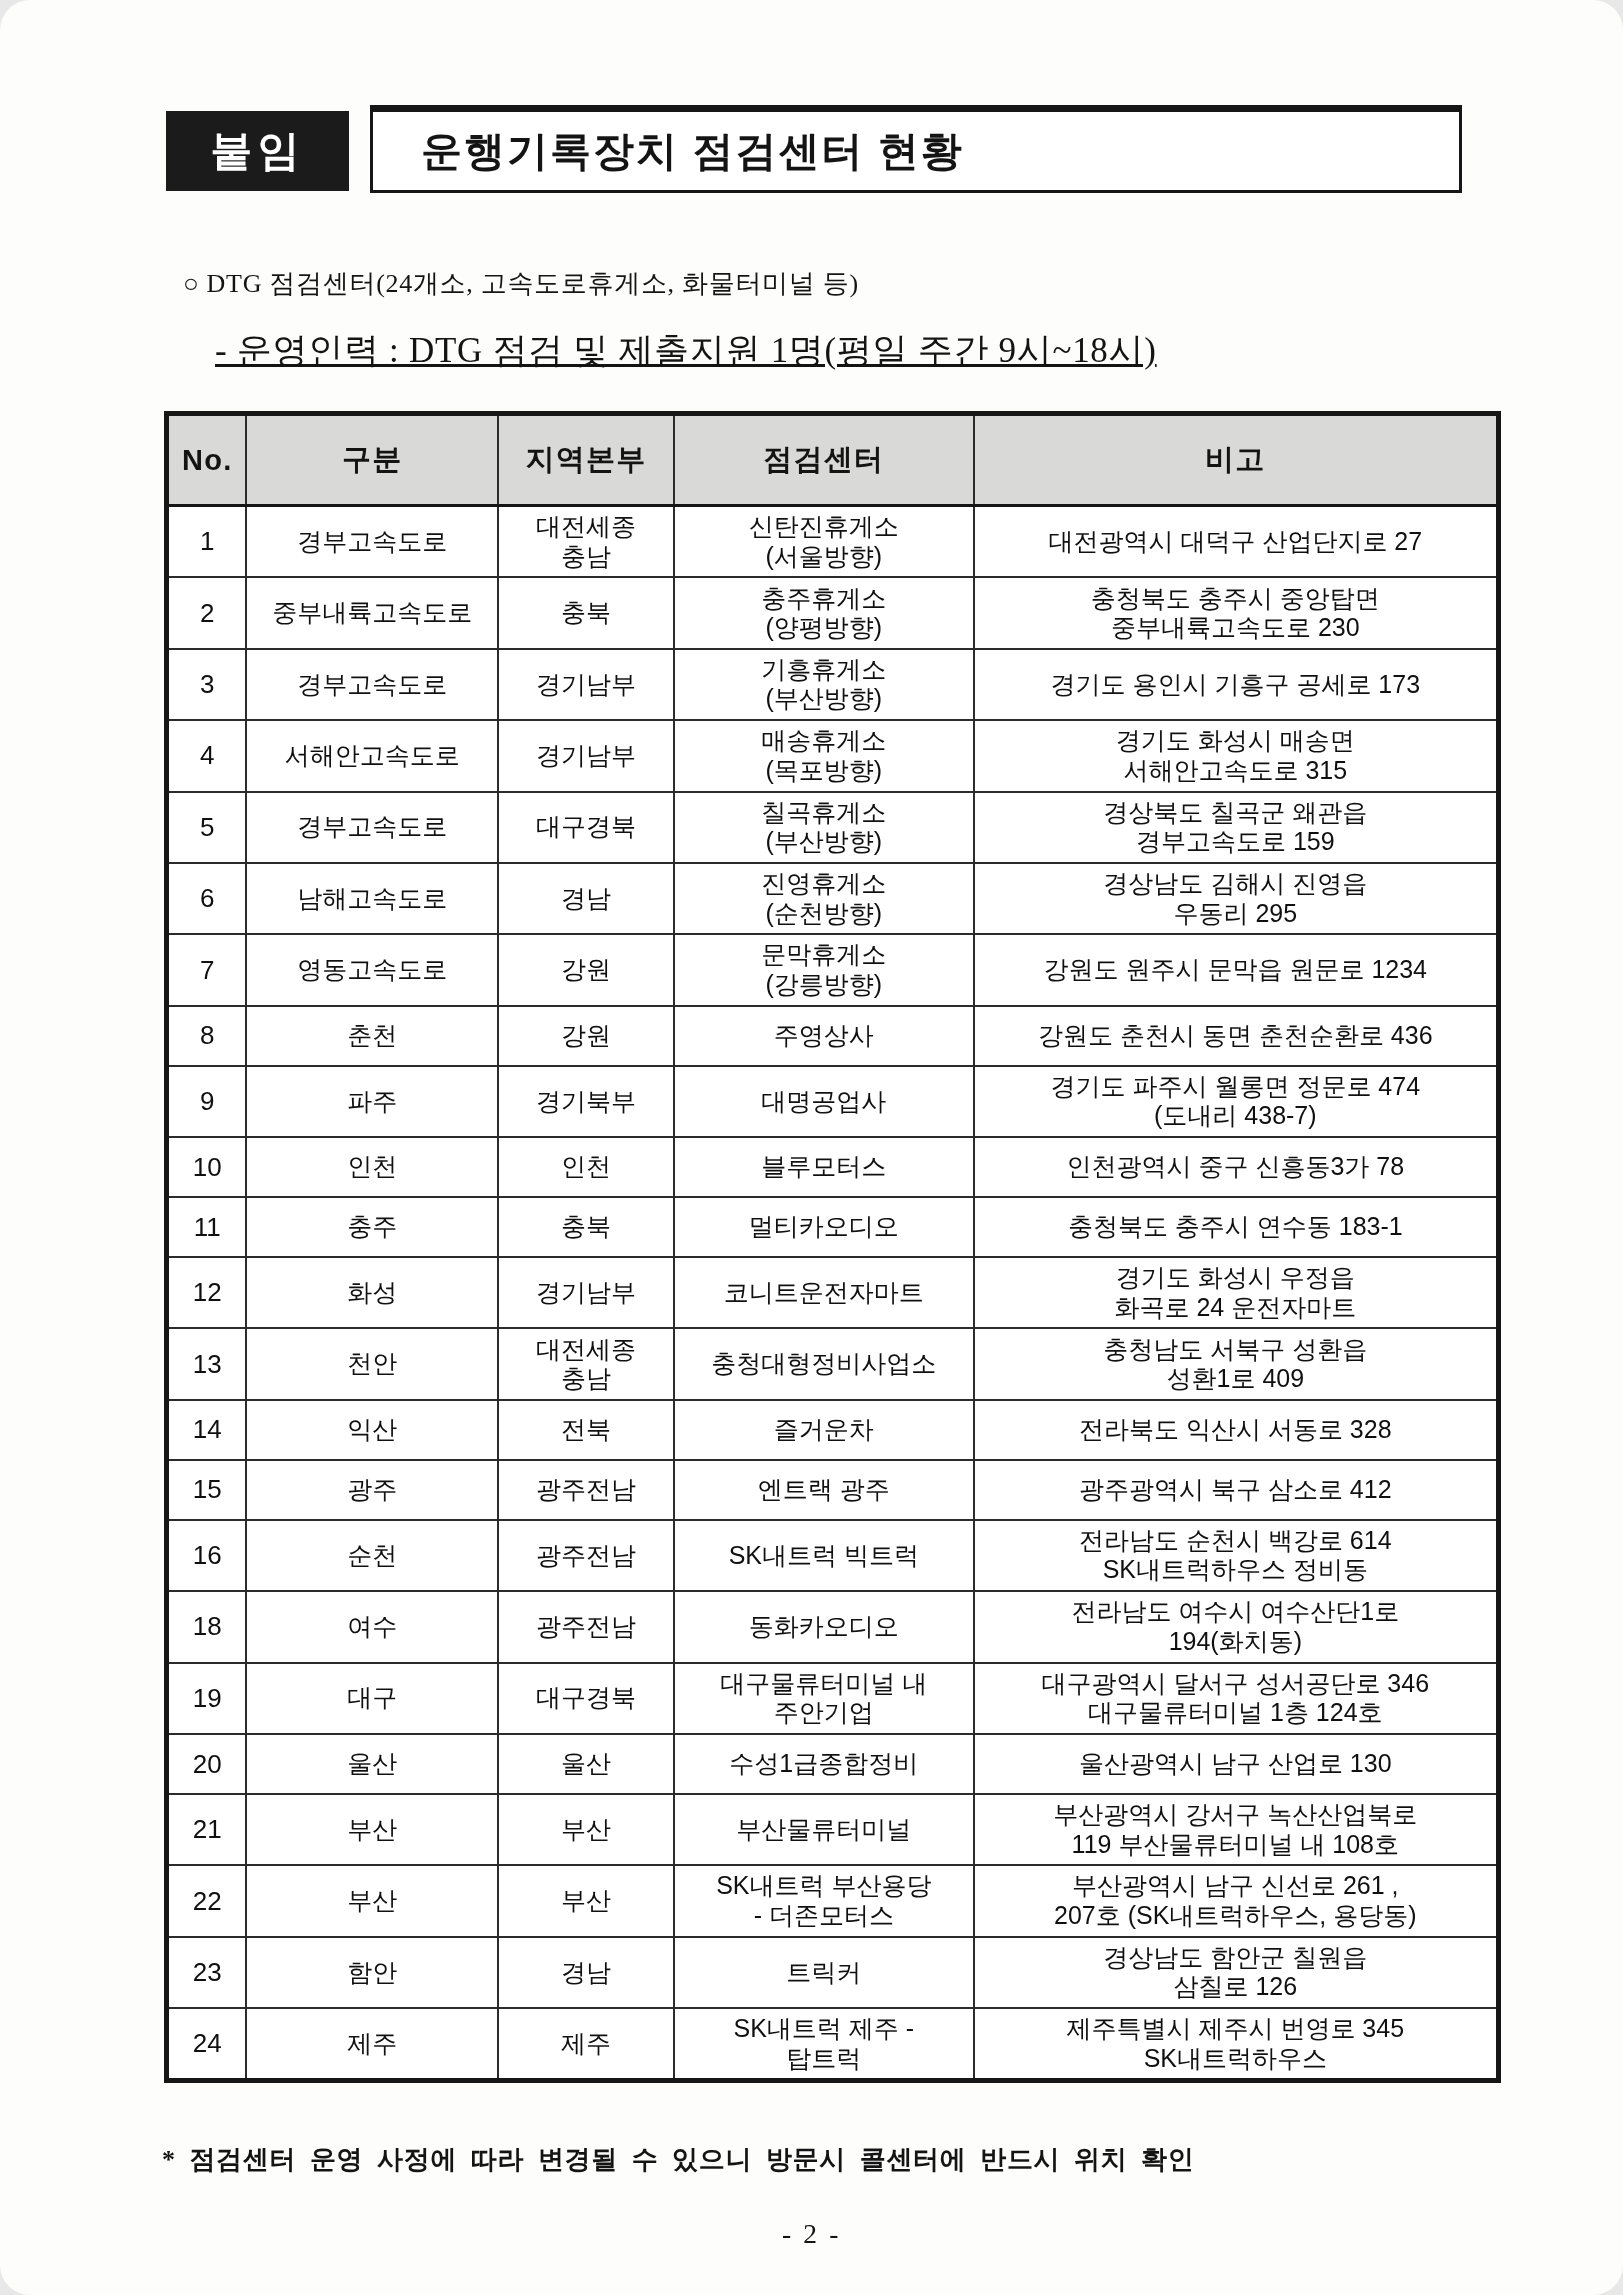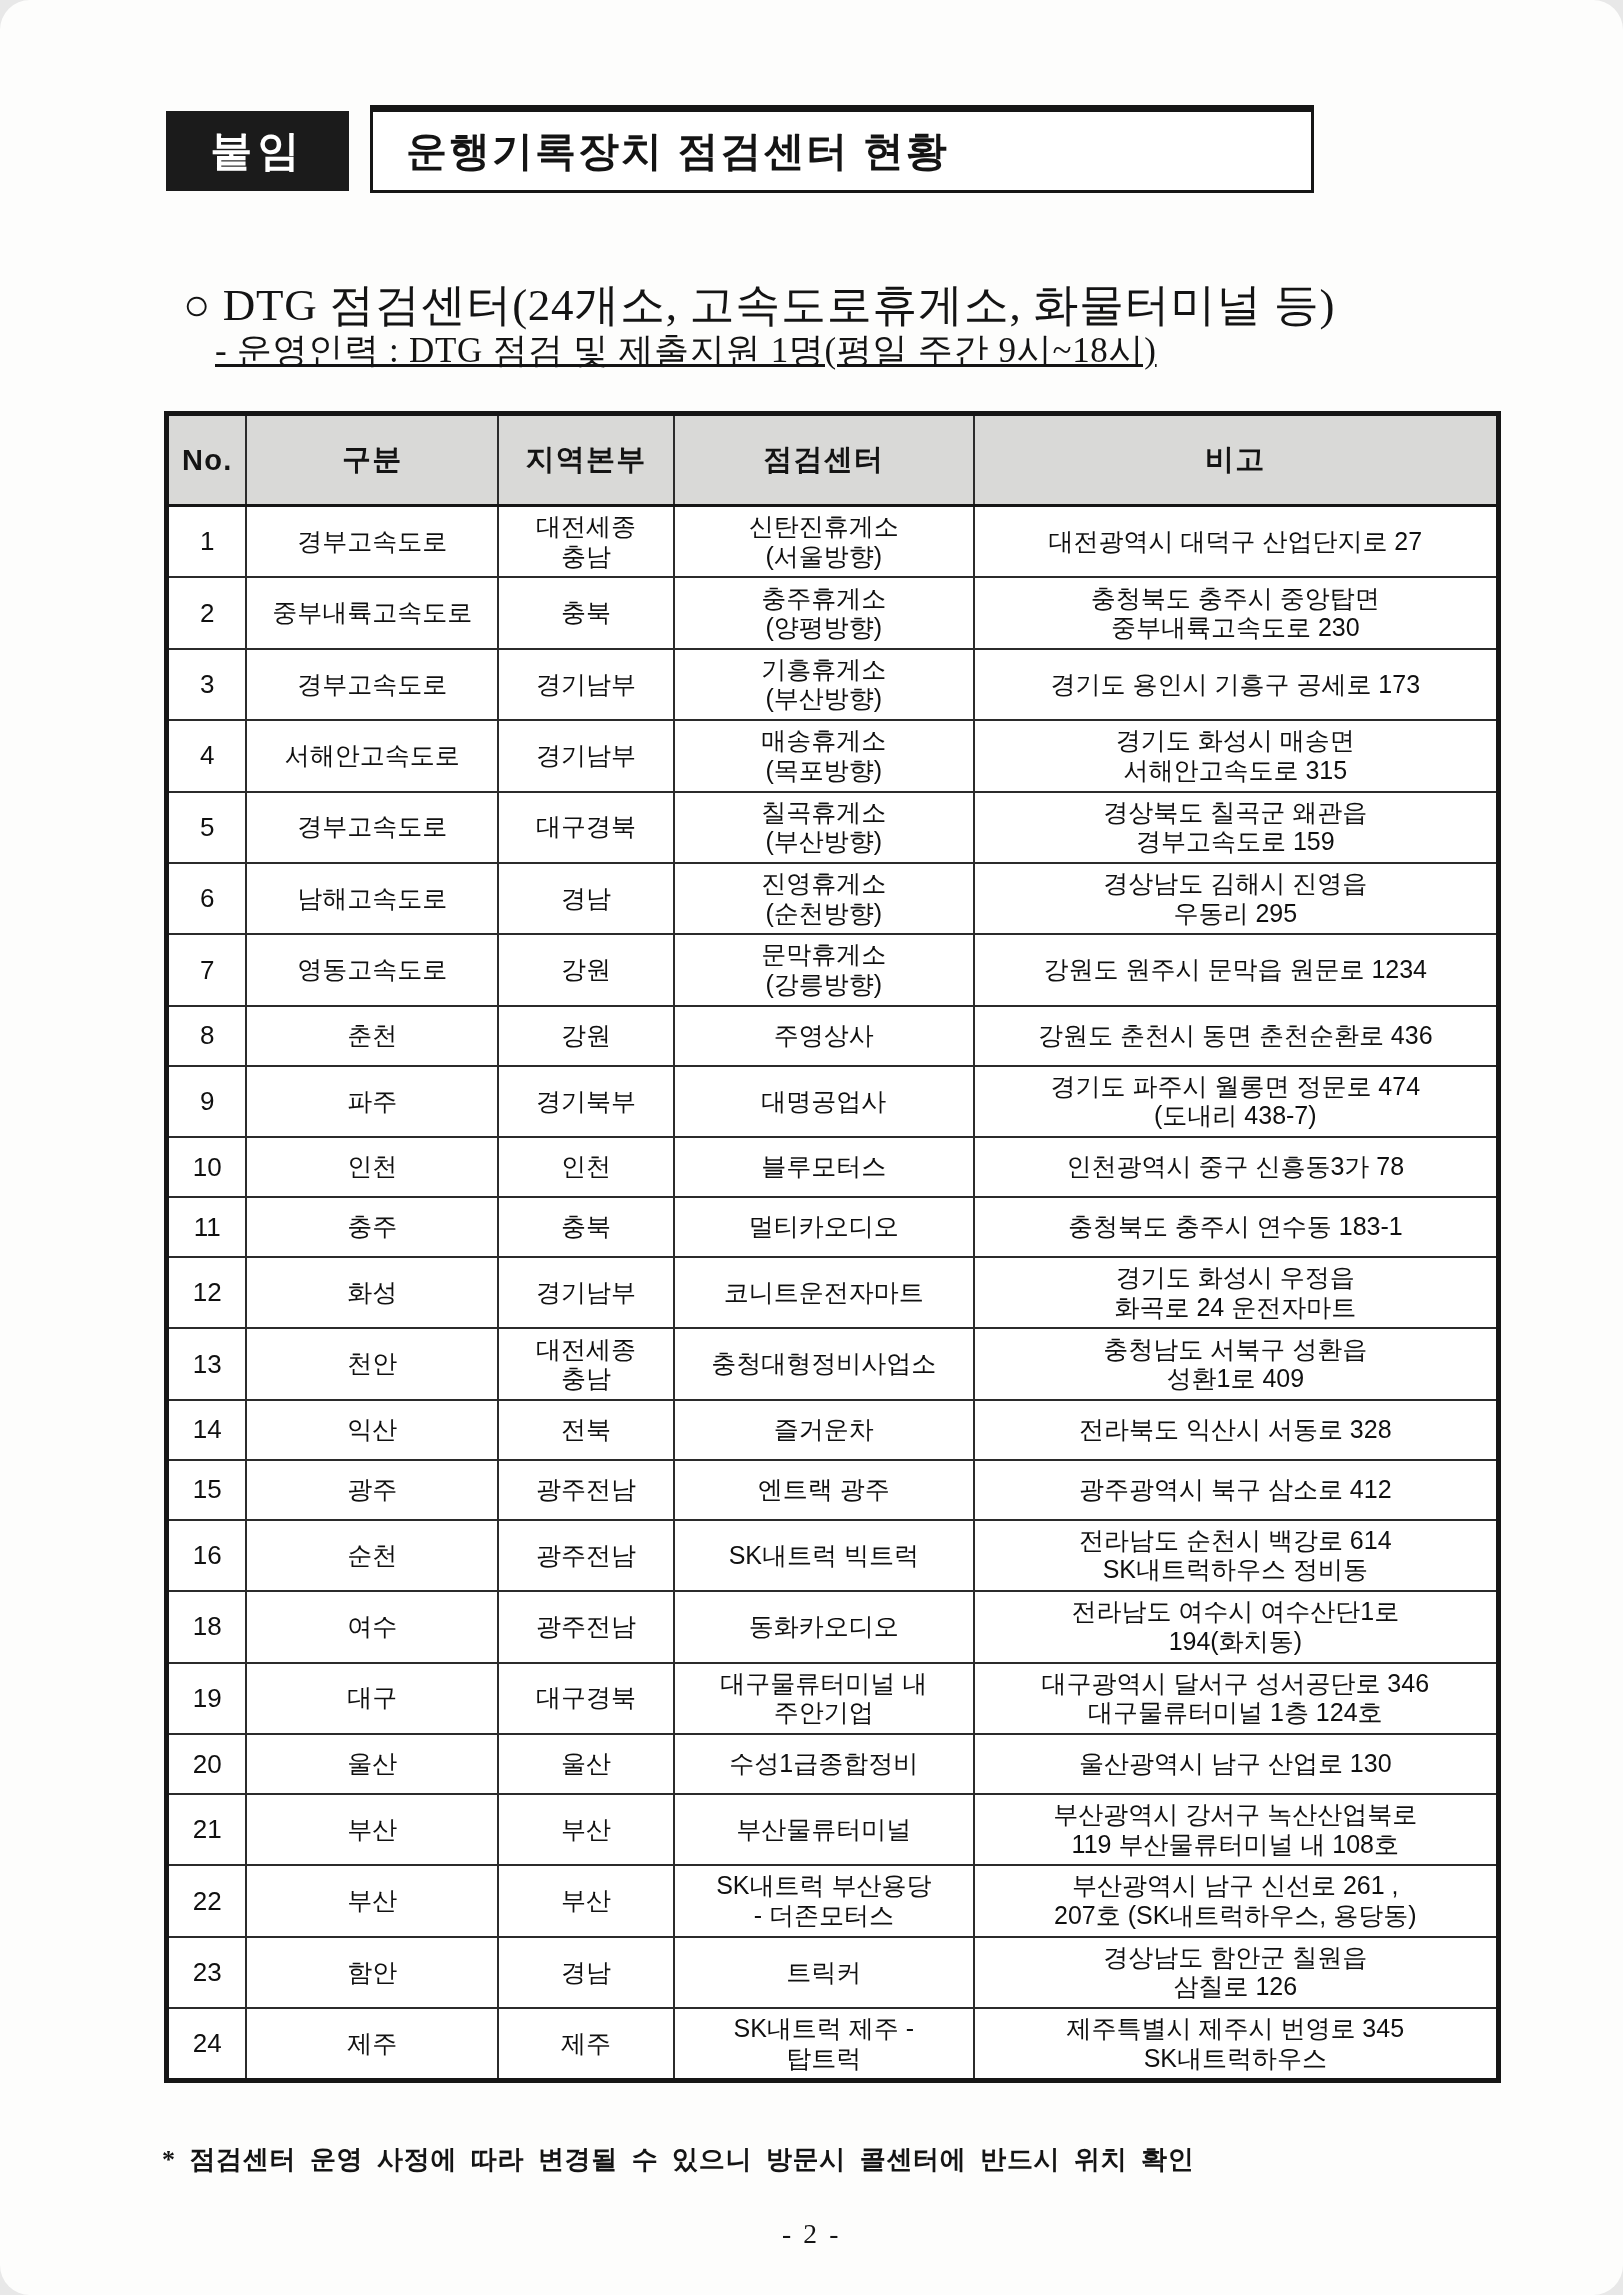--- a/index.html
+++ b/index.html
@@ -17,37 +17,37 @@
   
   .attach-box {
     position:absolute; left:166px; top:111px;
     width:183px; height:80px;
     background:#1b1b1b; color:#ffffff;
     display:flex; align-items:center; justify-content:center;
     font-size:42px; font-weight:bold; letter-spacing:5.2px;
   }
   .title-box {
     position:absolute; left:370px; top:105px;
-    width:944px; height:88px;
+    width:1092px; height:88px;
     box-sizing:border-box;
     border:3.3px solid #161616;
     border-top-width:7.9px;
     background:#ffffff;
     display:flex; align-items:center;
-    padding-left:33px;
+    padding-left:48px;
   }
   .title-text {
     font-size:41px; font-weight:800; letter-spacing:2px;
     font-family:"Liberation Sans", sans-serif;
   }
 
   
   .bullet-line1 {
-    position:absolute; left:183px; top:275px;
-    font-size:45px; letter-spacing:0.7px;
+    position:absolute; left:183px; top:266px;
+    font-size:26px; letter-spacing:0.7px;
     font-family:"Liberation Serif", serif;
     white-space:nowrap;
   }
   .bullet-line2 {
     position:absolute; left:215px; top:327px;
     font-size:35px; letter-spacing:0.7px;
     font-family:"Liberation Serif", serif;
     white-space:nowrap;
     text-decoration:underline;
   }

